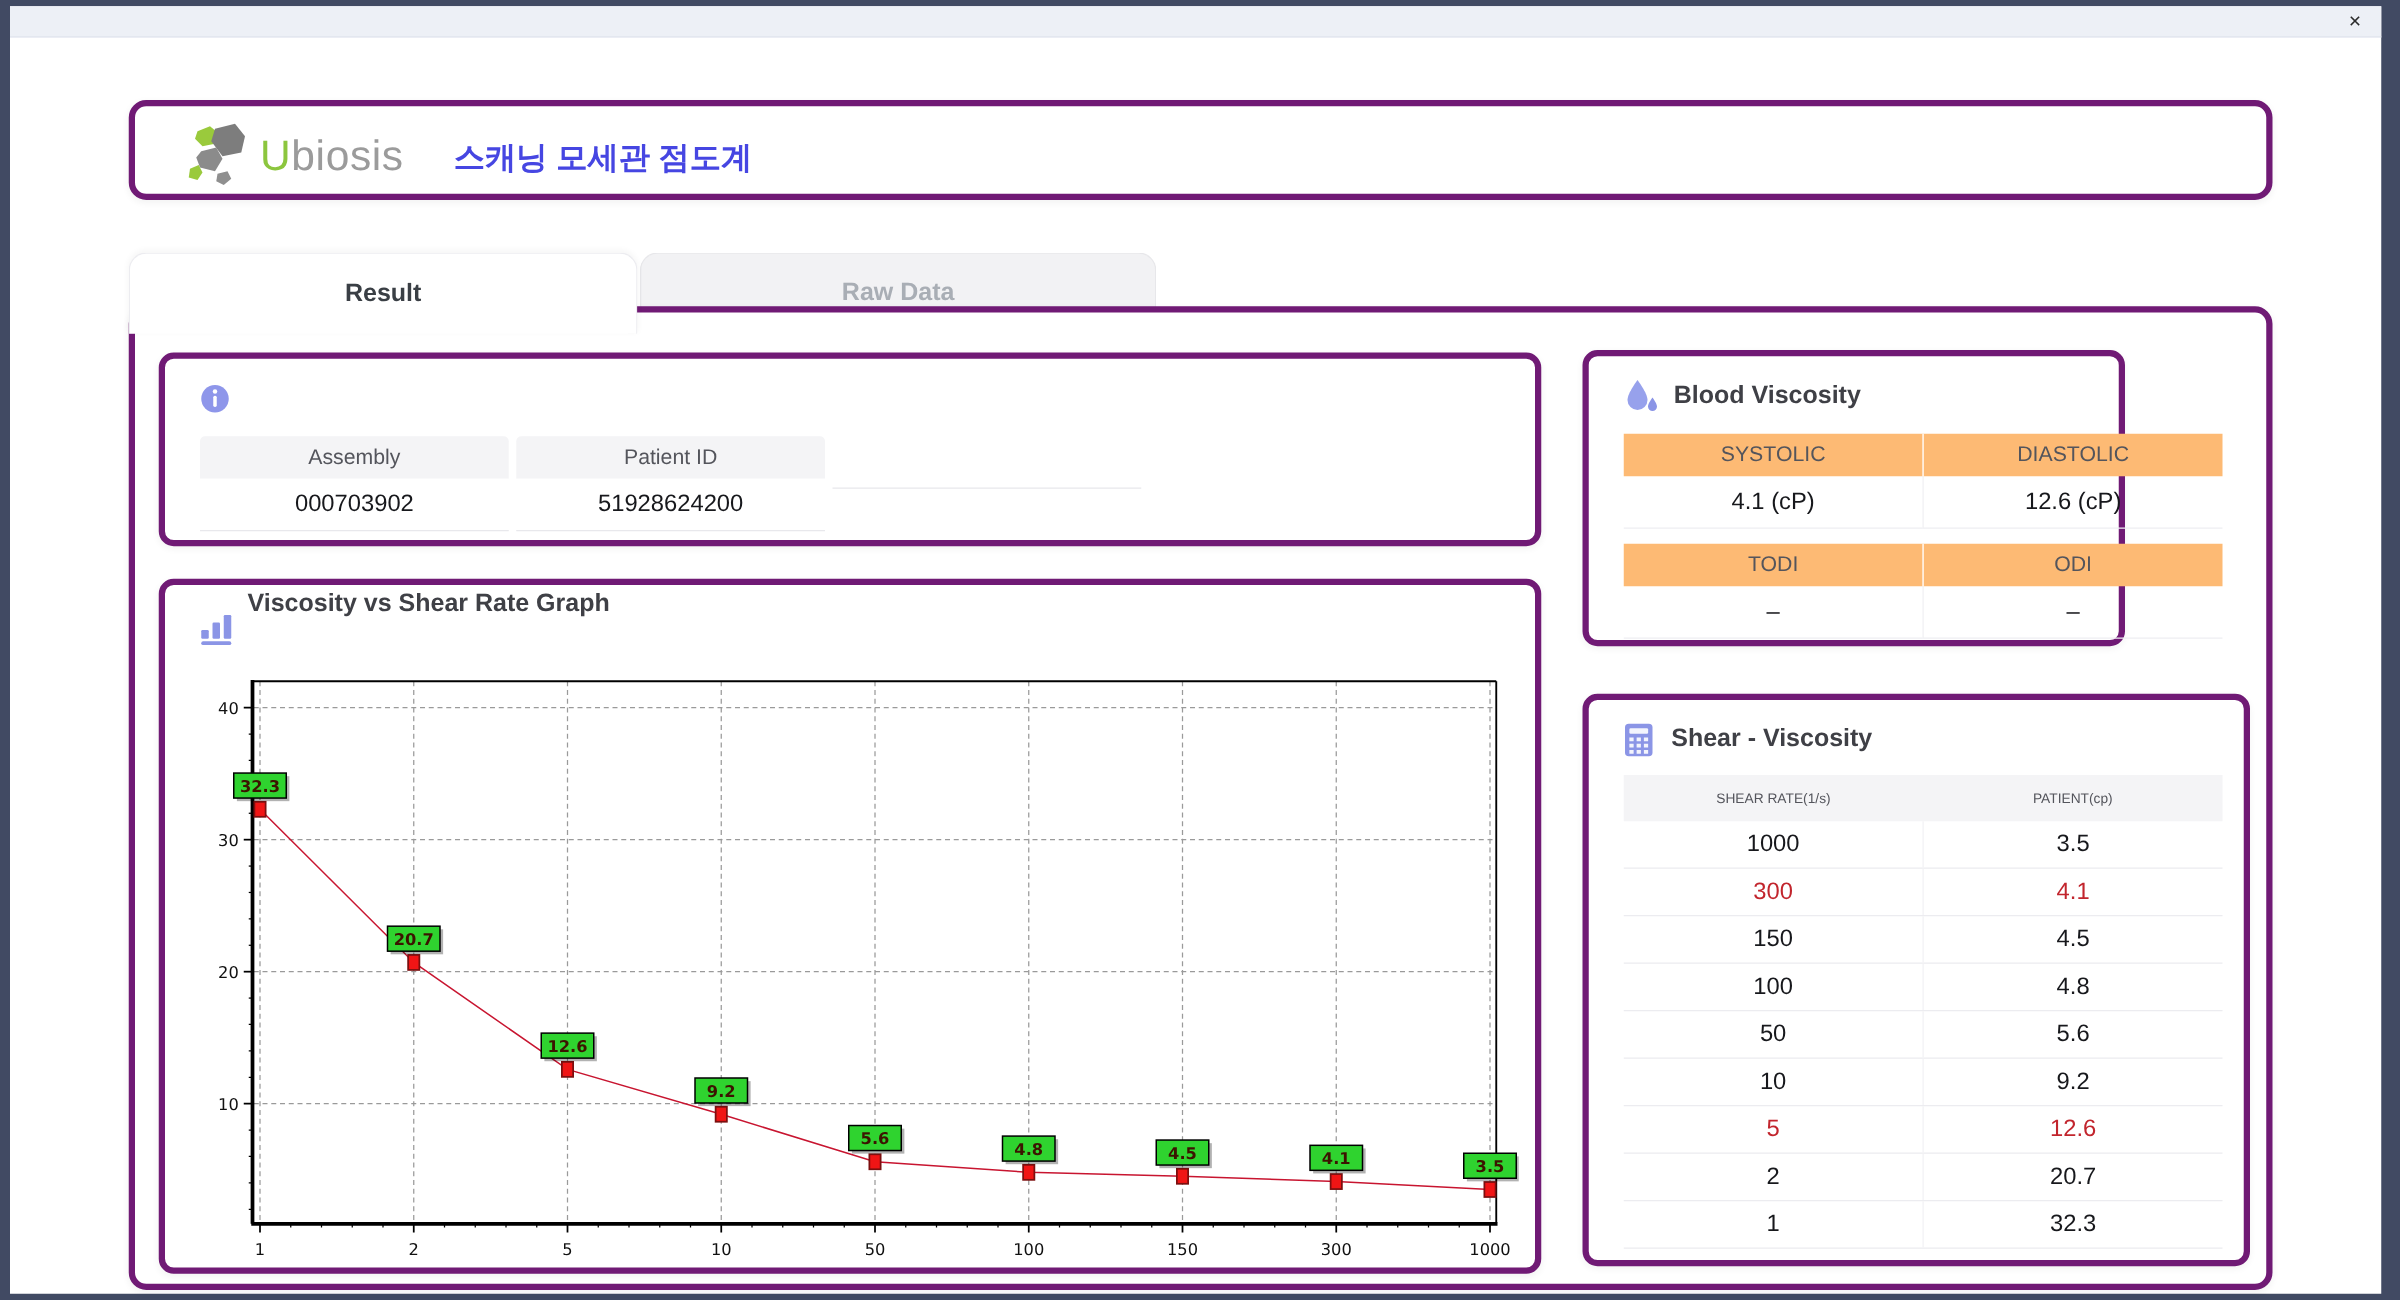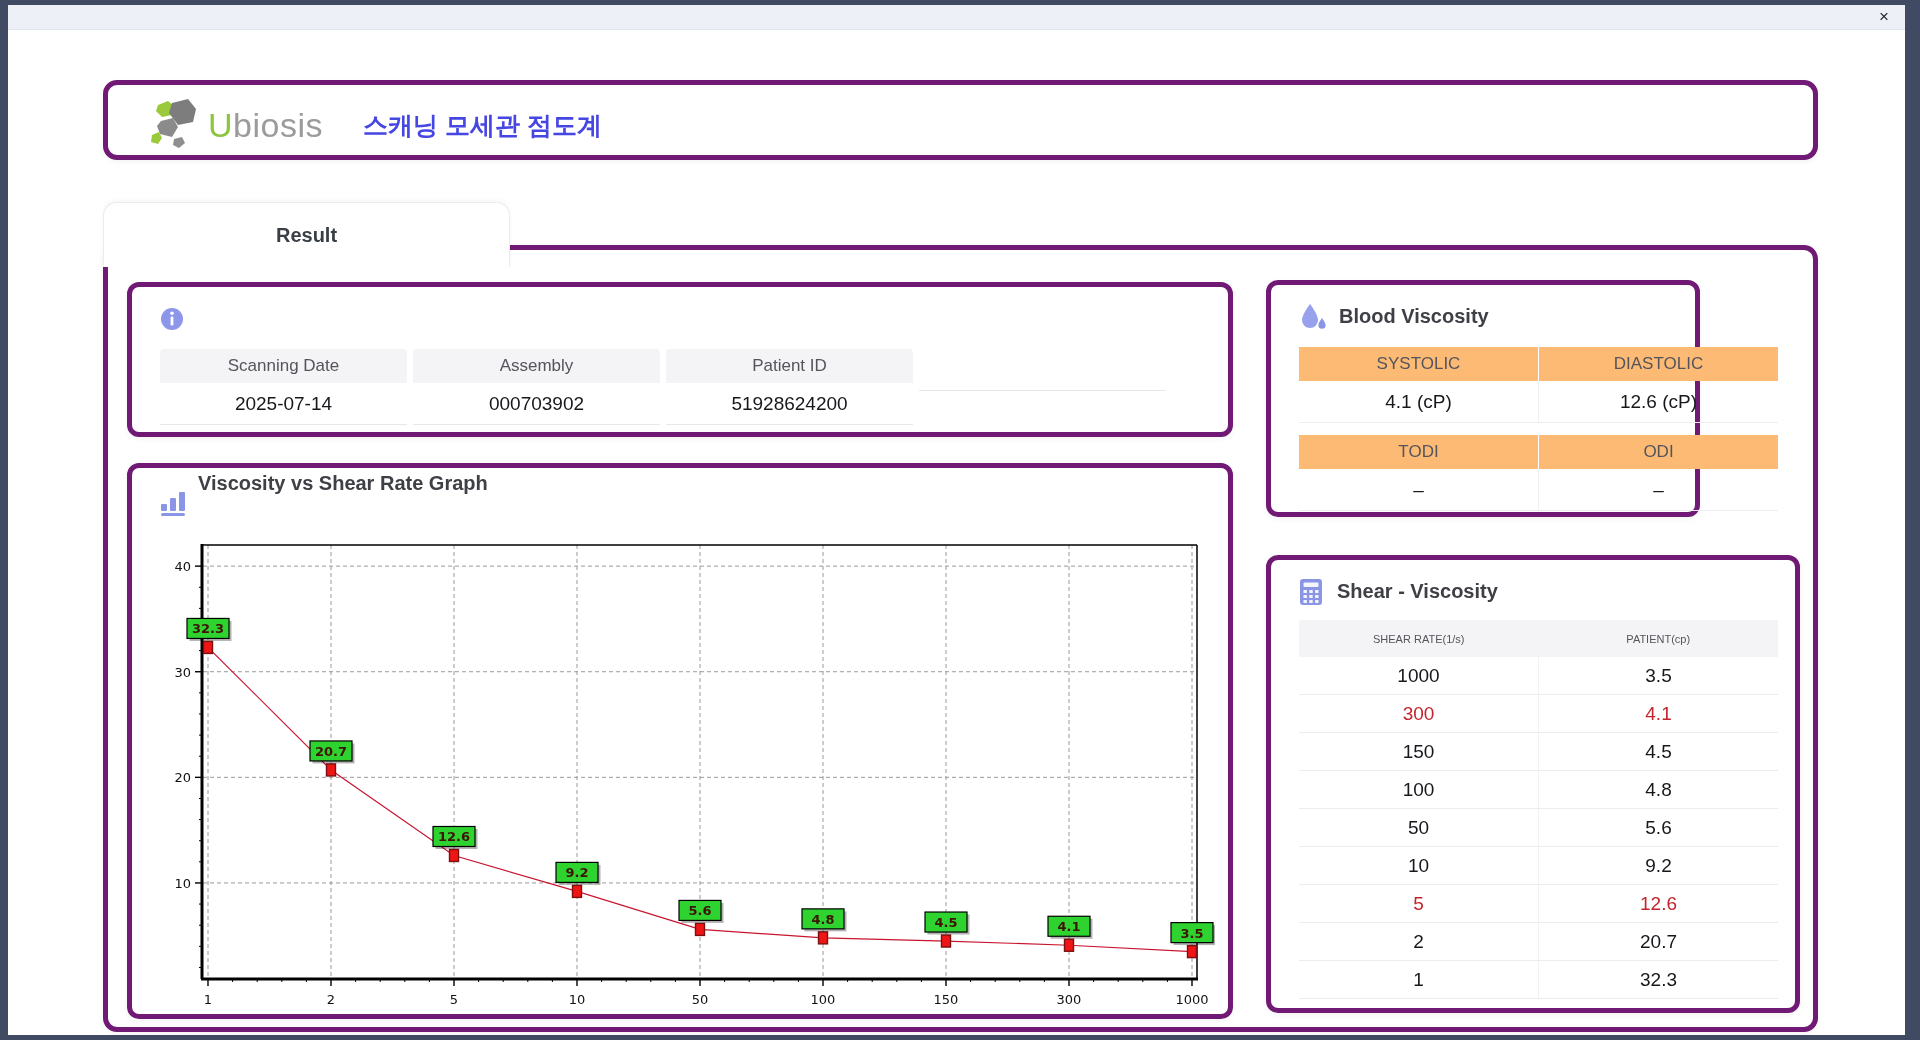--- a/index.html
+++ b/index.html
@@ -82,37 +82,34 @@
           <polygon points="4,38 11,35 14,41 10,47 3,45" fill="#9aca3c"></polygon>
           <polygon points="26,42 34,40 37,46 31,51 25,48" fill="#8f8f8f"></polygon>
         </svg>
       </span>
       <span class="brand-text"><span class="u">U</span><span>biosis</span></span>
     </div>
     <div class="korean-title">스캐닝 모세관 점도계</div>
   </div>
 
   <div class="tab tab-result">Result</div>
+  <div class="tab tab-raw">Raw Data</div>
 
   <div class="card main-card">
 
     <div class="card file-card">
       <span class="sec-icon" style="left:28px; top:20px;">
         <svg width="24" height="24" viewBox="0 0 24 24">
           <circle cx="12" cy="12" r="11" fill="#8e96ea"></circle>
           <rect x="10.6" y="9.5" width="2.8" height="9" rx="1.3" fill="#fff"></rect>
           <circle cx="12" cy="6.2" r="1.8" fill="#fff"></circle>
         </svg>
       </span>
       <div class="sec-title" style="left:64px; top:32px;margin-top:44px;">File Info</div>
       <div class="fi-fields">
-        <div class="fi-col">
-          <div class="fi-head">Scanning Date</div>
-          <div class="fi-val">2025-07-14</div>
-        </div>
         <div class="fi-col">
           <div class="fi-head">Assembly</div>
           <div class="fi-val">000703902</div>
         </div>
         <div class="fi-col">
           <div class="fi-head">Patient ID</div>
           <div class="fi-val">51928624200</div>
         </div>
         <div class="fi-col">
           <div class="fi-val"></div>

